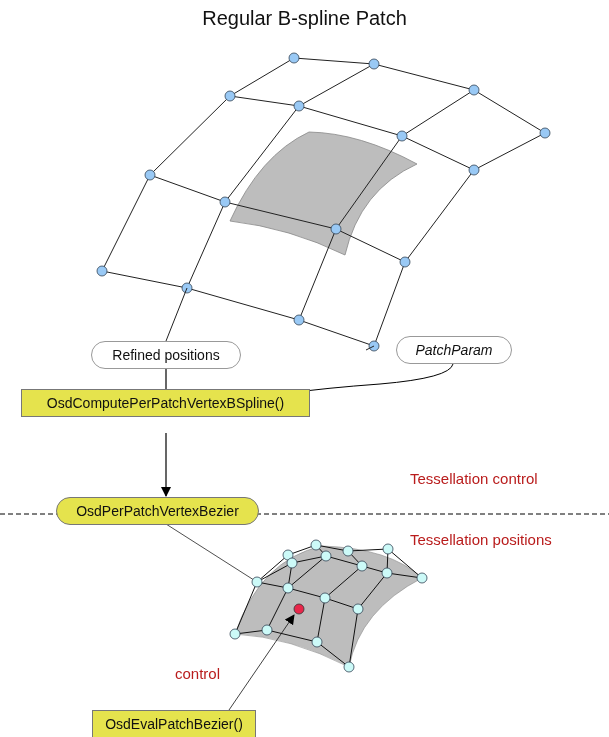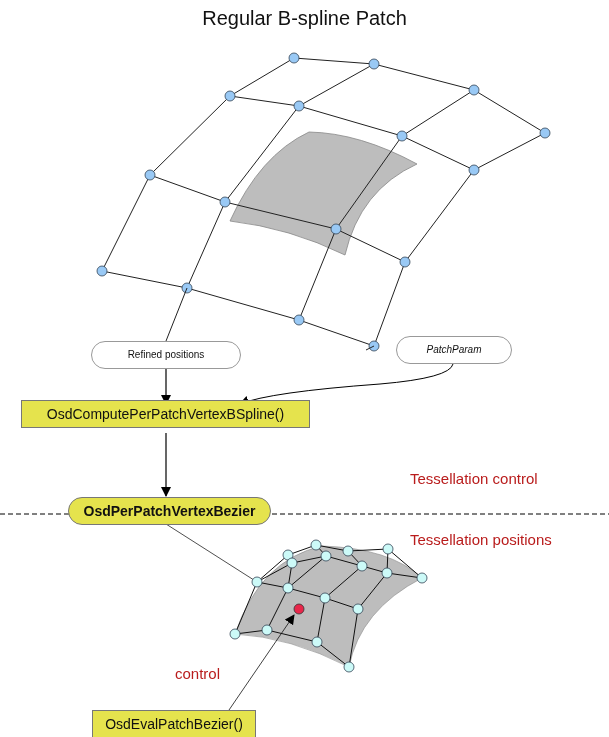--- a/index.html
+++ b/index.html
@@ -2,21 +2,21 @@
 <html><head>
 <meta charset="utf-8">
 <style>
   html, body { margin:0; padding:0; background:#ffffff; }
   body { width:609px; height:737px; position:relative; overflow:hidden;
          font-family:"Liberation Sans", sans-serif; color:#111; }
   svg { position:absolute; left:0; top:0; }
   .title { position:absolute; left:0; width:609px; top:7px; text-align:center;
            font-size:20px; color:#111; }
   .node-pill { position:absolute; box-sizing:border-box; border:1px solid #999;
-               border-radius:14px; background:#fff; font-size:10px; text-align:center;
+               border-radius:14px; background:#fff; font-size:14px; text-align:center;
                line-height:26px; height:28px; }
   .node-box { position:absolute; box-sizing:border-box; border:1px solid #777;
               background:#e5e34d; font-size:14px; text-align:center; height:28px; line-height:26px; }
   .node-yellow-pill { position:absolute; box-sizing:border-box; border:1px solid #777;
               background:#e5e34d; border-radius:14px; font-size:14px; text-align:center;
               height:28px; line-height:26px; }
   .label { position:absolute; font-size:15px; color:#b91c1c; white-space:nowrap; }
 </style>
 </head>
 <body>
@@ -110,19 +110,19 @@
       <circle cx="358" cy="609" r="5"></circle>
       <circle cx="349" cy="667" r="5"></circle>
   </g>
   <circle cx="299" cy="609" r="5" fill="#e8264a" stroke="#333" stroke-width="0.8"></circle>
 
   <line x1="229" y1="710" x2="294" y2="615" stroke="#111" stroke-width="0.8" marker-end="url(#arrow)"></line>
 </svg>
 
 <div class="node-pill" style="left:91px;top:341px;width:150px;">Refined positions</div>
 <div class="node-pill" style="left:396px;top:336px;width:116px;font-style:italic;">PatchParam</div>
-<div class="node-box" style="left:21px;top:400px;width:289px;">OsdComputePerPatchVertexBSpline()</div>
-<div class="node-yellow-pill" style="left:68px;top:497px;width:203px;font-weight:bold;">OsdPerPatchVertexBezier</div>
+<div class="node-box" style="left:21px;top:389px;width:289px;">OsdComputePerPatchVertexBSpline()</div>
+<div class="node-yellow-pill" style="left:56px;top:497px;width:203px;">OsdPerPatchVertexBezier</div>
 <div class="node-box" style="left:92px;top:710px;width:164px;">OsdEvalPatchBezier()</div>
 
 <div class="label" style="left:410px;top:470px;">Tessellation control</div>
 <div class="label" style="left:410px;top:531px;">Tessellation positions</div>
 <div class="label" style="left:175px;top:665px;">control</div>
 
 </body></html>

